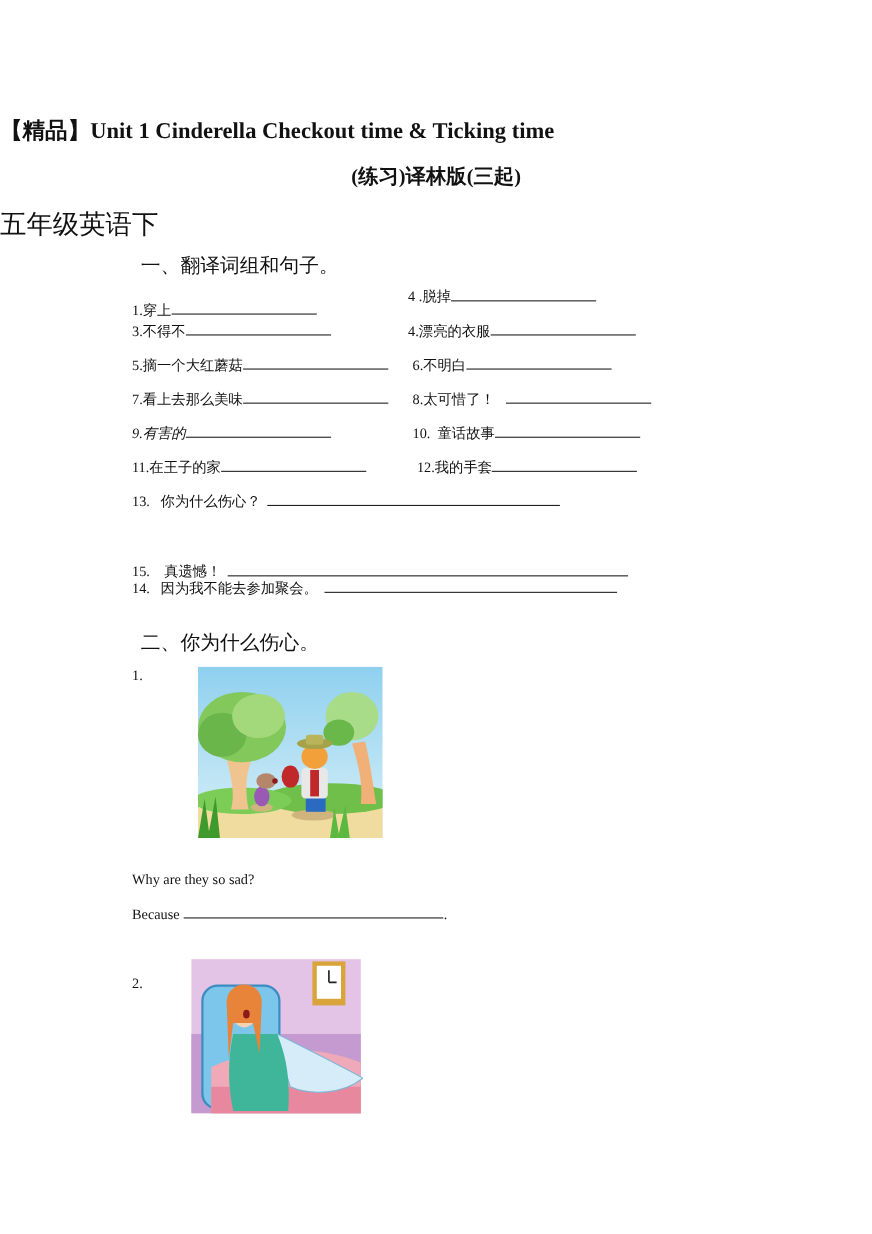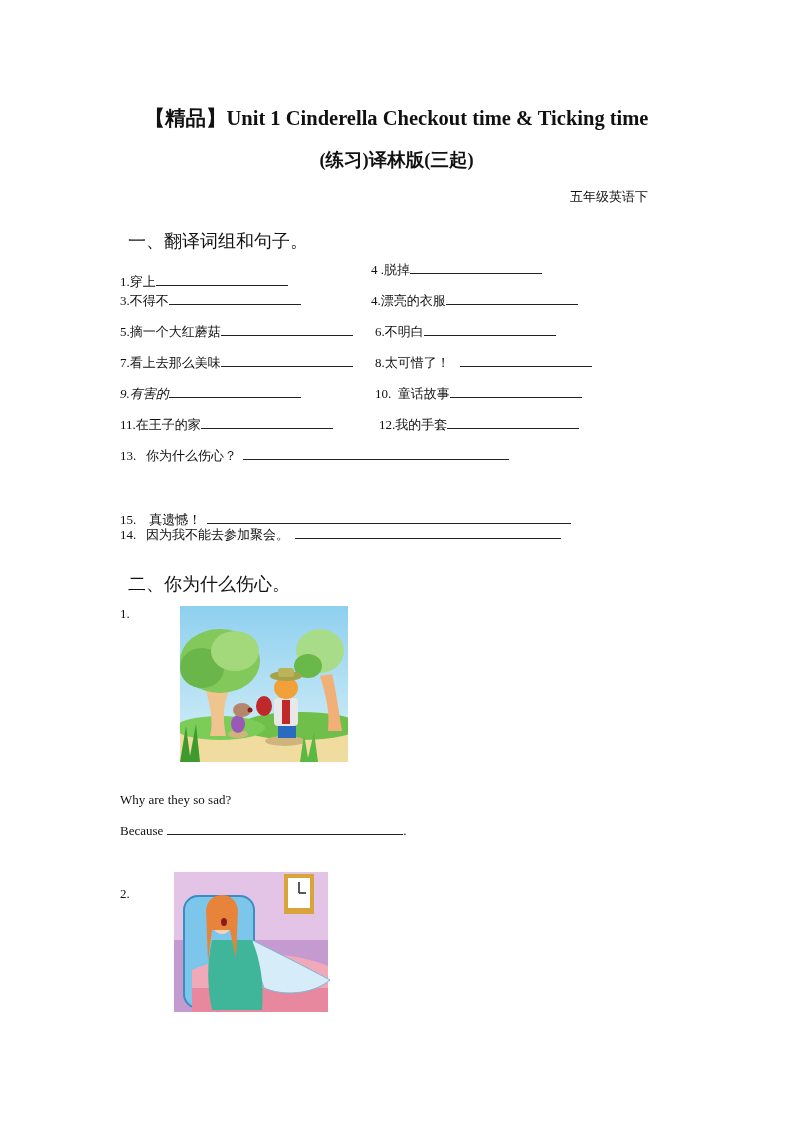--- a/index.html
+++ b/index.html
@@ -1,21 +1,21 @@
 <!DOCTYPE html>
 <html><head>
 <meta charset="utf-8">
 <style>
   html, body { margin: 0; padding: 0; background: #ffffff; }
   body { width: 793px; height: 1122px; position: relative; overflow: hidden;
          font-family: "Liberation Serif", "DejaVu Serif", serif; color: #111; }
   .abs { position: absolute; white-space: nowrap; }
-  .title1 { left: 0; width: 793px; text-align: center; top: 104px; font-size: 20.5px; font-weight: bold; }
+  .title1 { left: 0; width: 793px; top: 104px; font-size: 20.5px; font-weight: bold; }
   .title2 { left: 0; width: 793px; text-align: center; top: 147px; font-size: 18.5px; font-weight: bold; }
-  .title3 { left: 0; width: 648px; text-align: right; top: 188px; font-size: 13px; }
+  .title3 { left: 0; width: 648px; text-align: left; top: 188px; font-size: 24px; }
   .sec { font-size: 18px; left: 128px; }
   .item { font-size: 13px; }
   .blank { display: inline-block; border-bottom: 1px solid #222; height: 12px; vertical-align: baseline; }
   .pic { position: absolute; overflow: hidden; }
 </style>
 </head>
 <body>
 
 <div class="abs title1">【精品】Unit 1 Cinderella Checkout time &amp; Ticking time</div>
 <div class="abs title2">(练习)译林版(三起)</div>

